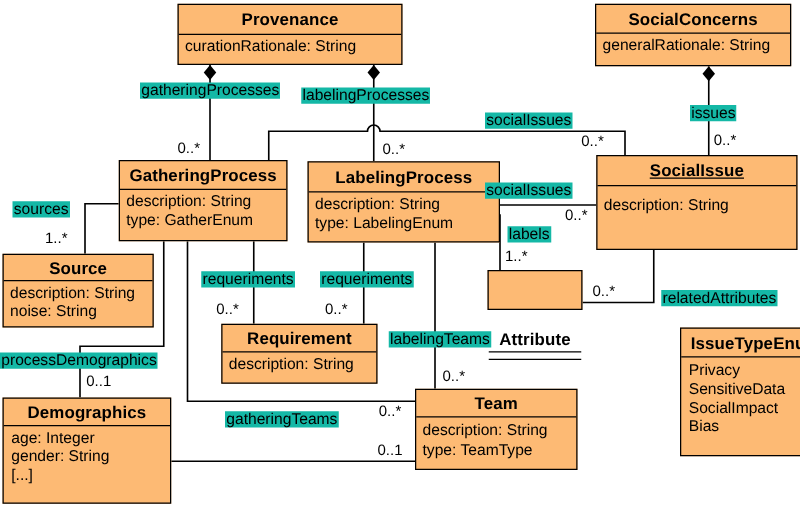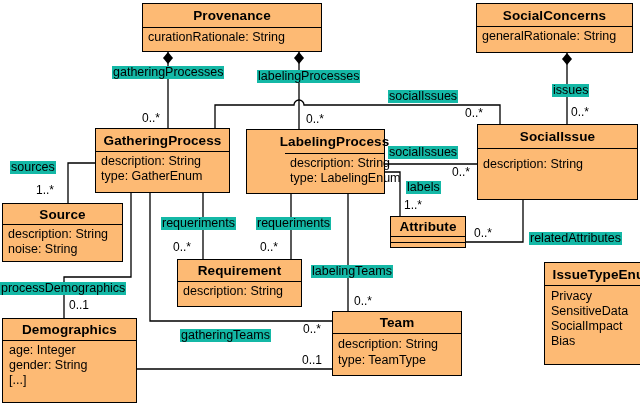--- a/index.html
+++ b/index.html
@@ -59,48 +59,48 @@
         <div>generalRationale: String</div>
       </div>
     </div>
     <div class="uml-class c-gathering_process" style="left: 95px; top: 128px; width: 135px; height: 65px;">
       <div class="uml-title" style="height: 23px;">GatheringProcess</div>
       <div class="uml-attrs">
         <div>description: String</div>
         <div>type: GatherEnum</div>
       </div>
     </div>
-    <div class="uml-class c-labeling_process" style="left: 246px; top: 129px; width: 139px; height: 65px; padding-left: 38px;">
+    <div class="uml-class c-labeling_process" style="left: 246px; top: 129px; width: 154px; height: 65px;">
       <div class="uml-title" style="height: 24px;">LabelingProcess</div>
       <div class="uml-attrs">
         <div>description: String</div>
         <div>type: LabelingEnum</div>
       </div>
     </div>
     <div class="uml-class c-social_issue" style="left: 477px; top: 124px; width: 161px; height: 76px;">
-      <div class="uml-title" style="height: 24px;">SocialIssue</div>
+      <div class="uml-title" style="height: 24px; text-decoration: underline;">SocialIssue</div>
       <div class="uml-attrs">
         <div>description: String</div>
       </div>
     </div>
     <div class="uml-class c-source" style="left: 2px; top: 203px; width: 121px; height: 59px;">
       <div class="uml-title" style="height: 21px;">Source</div>
       <div class="uml-attrs">
         <div>description: String</div>
         <div>noise: String</div>
       </div>
     </div>
     <div class="uml-class c-requirement" style="left: 177px; top: 259px; width: 125px; height: 48px;">
       <div class="uml-title" style="height: 22px;">Requirement</div>
       <div class="uml-attrs">
         <div>description: String</div>
       </div>
     </div>
     <div class="uml-class c-attribute" style="left: 390px; top: 216px; width: 76px; height: 32px;">
-      <div class="uml-title" style="height: 20px;">Attribute</div>
+      <div class="uml-title" style="height: 20px; margin-top: 45px;">Attribute</div>
       <div class="uml-empty" style="height: 6px;"></div>
     </div>
     <div class="uml-class c-demographics" style="left: 2px; top: 318px; width: 135px; height: 85px;">
       <div class="uml-title" style="height: 22px;">Demographics</div>
       <div class="uml-attrs">
         <div>age: Integer</div>
         <div>gender: String</div>
         <div>[...]</div>
       </div>
     </div>
@@ -115,21 +115,21 @@
       <div class="uml-title" style="height: 23px;">IssueTypeEnum</div>
       <div class="uml-attrs">
         <div>Privacy</div>
         <div>SensitiveData</div>
         <div>SocialImpact</div>
         <div>Bias</div>
       </div>
     </div>
     <div class="lbl name" style="left: 112px; top: 66px;">gatheringProcesses</div>
     <div class="lbl mult" style="left: 142px; top: 112px;">0..*</div>
-    <div class="lbl name" style="left: 257px; top: 70px;">labelingProcesses</div>
+    <div class="lbl name" style="left: 241px; top: 70px;">labelingProcesses</div>
     <div class="lbl mult" style="left: 306px; top: 113px;">0..*</div>
     <div class="lbl name" style="left: 388px; top: 90px;">socialIssues</div>
     <div class="lbl mult" style="left: 465px; top: 107px;">0..*</div>
     <div class="lbl name" style="left: 552px; top: 84px;">issues</div>
     <div class="lbl mult" style="left: 571px; top: 106px;">0..*</div>
     <div class="lbl name" style="left: 388px; top: 146px;">socialIssues</div>
     <div class="lbl mult" style="left: 452px; top: 166px;">0..*</div>
     <div class="lbl name" style="left: 406px; top: 181px;">labels</div>
     <div class="lbl mult" style="left: 404px; top: 199px;">1..*</div>
     <div class="lbl mult" style="left: 474px; top: 227px;">0..*</div>

